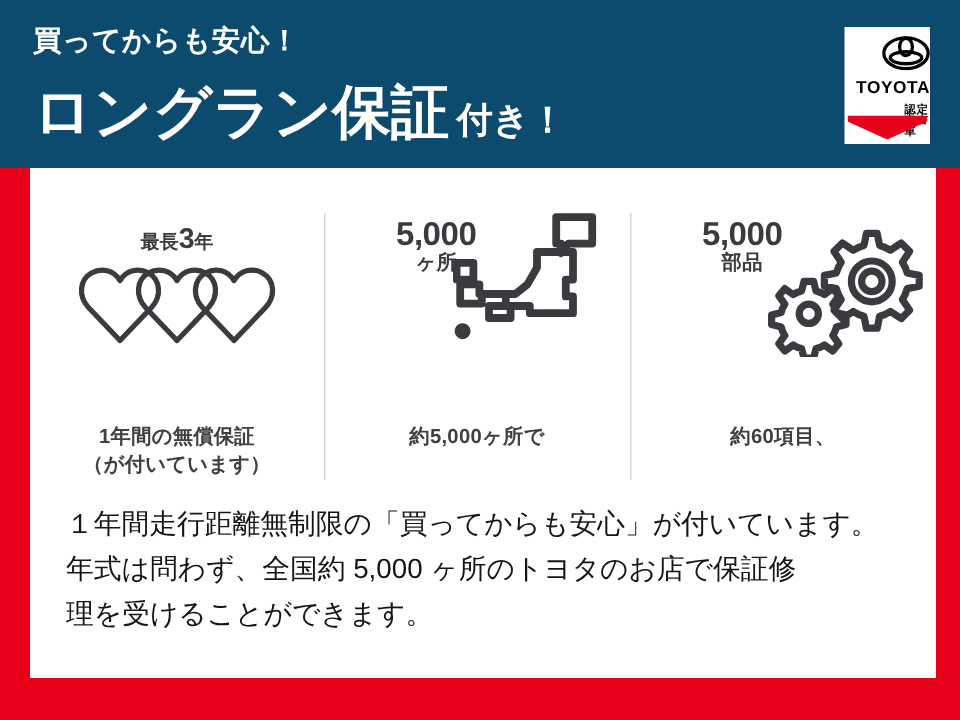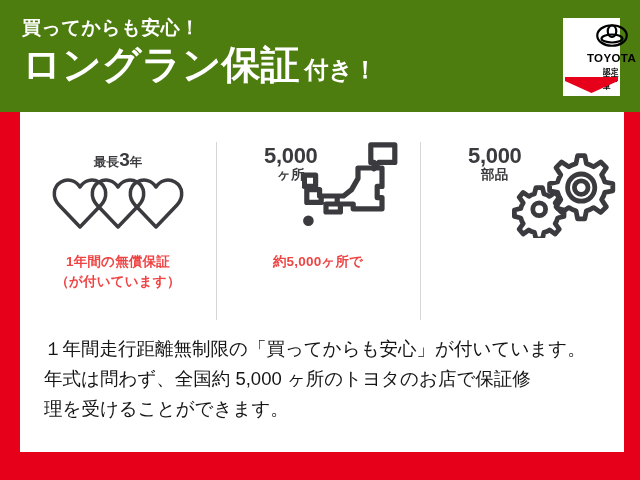--- a/index.html
+++ b/index.html
@@ -20,38 +20,38 @@
     box-sizing: border-box;
   }
 
   
   #header {
     position: absolute;
     left: 0;
     top: 0;
     width: 640px;
     height: 112px;
-    background: #4d7c0f;
+    background: #0c4a6e;
   }
   #header-text {
     position: absolute;
     left: 22px;
     top: 18px;
     width: 520px;
   }
   .kicker {
     color: #ffffff;
     font-size: 19px;
     font-weight: bold;
     letter-spacing: 0.5px;
     line-height: 1.1;
     white-space: nowrap;
   }
   .headline {
-    margin-top: 6px;
+    margin-top: 17px;
     color: #ffffff;
     white-space: nowrap;
     line-height: 1.05;
   }
   .headline .big {
     font-size: 39px;
     font-weight: bold;
     letter-spacing: 0px;
     vertical-align: baseline;
   }
@@ -71,21 +71,21 @@
     width: 57px;
     height: 78px;
     background: #ffffff;
     box-sizing: border-box;
   }
   .logo-inner {
     position: absolute;
     left: 0; top: 0; right: 0; bottom: 0;
     display: flex;
     flex-direction: column;
-    align-items: center;
+    align-items: flex-end;
     margin-left: 40px;
   }
   .logo-mark {
     margin-top: 6px;
   }
   .logo-word {
     color: #000000;
     font-size: 11.5px;
     font-weight: bold;
     letter-spacing: 0.4px;
@@ -128,40 +128,41 @@
     display: flex;
     flex-direction: row;
   }
   .feature {
     flex: 1 1 0;
     position: relative;
     display: flex;
     flex-direction: column;
     align-items: center;
     box-sizing: border-box;
+    gap: 29px;
   }
   .feature + .feature::before {
     content: "";
     position: absolute;
     left: 0;
     top: 2px;
     bottom: 0px;
     width: 1px;
     background: #d5d5d5;
   }
   .glyph-wrap {
     height: 112px;
     display: flex;
     align-items: flex-start;
     justify-content: center;
     width: 100%;
   }
   .caption {
     text-align: center;
-    color: #ef4444;
+    color: #404040;
     font-size: 13.5px;
     font-weight: bold;
     line-height: 1.45;
     letter-spacing: 0.2px;
   }
 
   
   .hearts-block {
     display: flex;
     flex-direction: column;
@@ -321,20 +322,21 @@
                 <circle cx="86.5" cy="52" r="17"></circle>
                 <circle cx="86.5" cy="52" r="8.5"></circle>
 
                 <path d="M30 52 l8 0 l2 8 a20 20 0 0 1 7 3 l7 -5 l5 6 l-5 7 a20 20 0 0 1 3 7 l8 2 l0 8 l-8 2 a20 20 0 0 1 -3 7 l5 7 l-5 6 l-7 -5 a20 20 0 0 1 -7 3 l-2 8 l-8 0 l-2 -8 a20 20 0 0 1 -7 -3 l-7 5 l-5 -6 l5 -7 a20 20 0 0 1 -3 -7 l-8 -2 l0 -8 l8 -2 a20 20 0 0 1 3 -7 l-5 -7 l5 -6 l7 5 a20 20 0 0 1 7 -3 Z"></path>
                 <circle cx="34" cy="79" r="8"></circle>
               </g>
             </svg>
           </div>
         </div>
         <div class="caption">
+          <div>約60項目、</div>
         </div>
       </div>
 
     </div>
 
     <div id="paragraph">
       <div class="line">１年間走行距離無制限の「買ってからも安心」が付いています。</div>
       <div class="line">年式は問わず、全国約 5,000 ヶ所のトヨタのお店で保証修</div>
       <div class="line">理を受けることができます。</div>
     </div>

